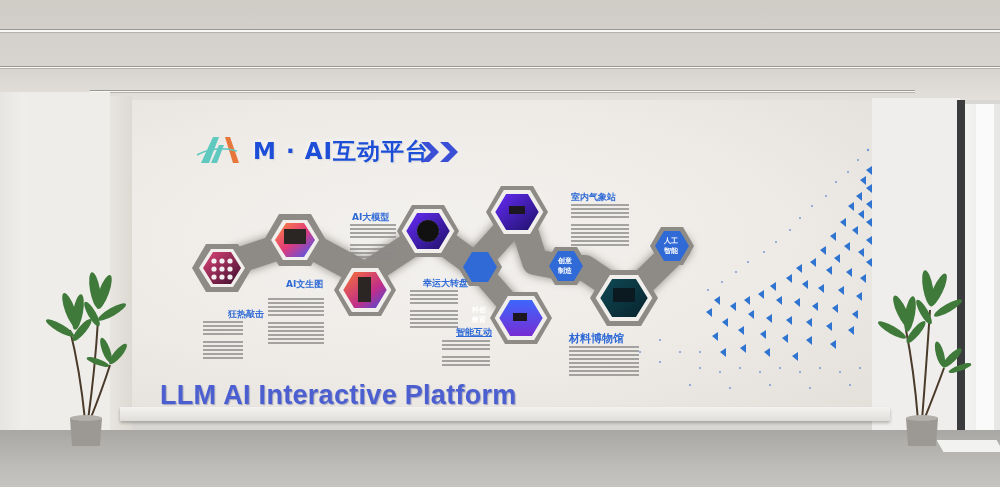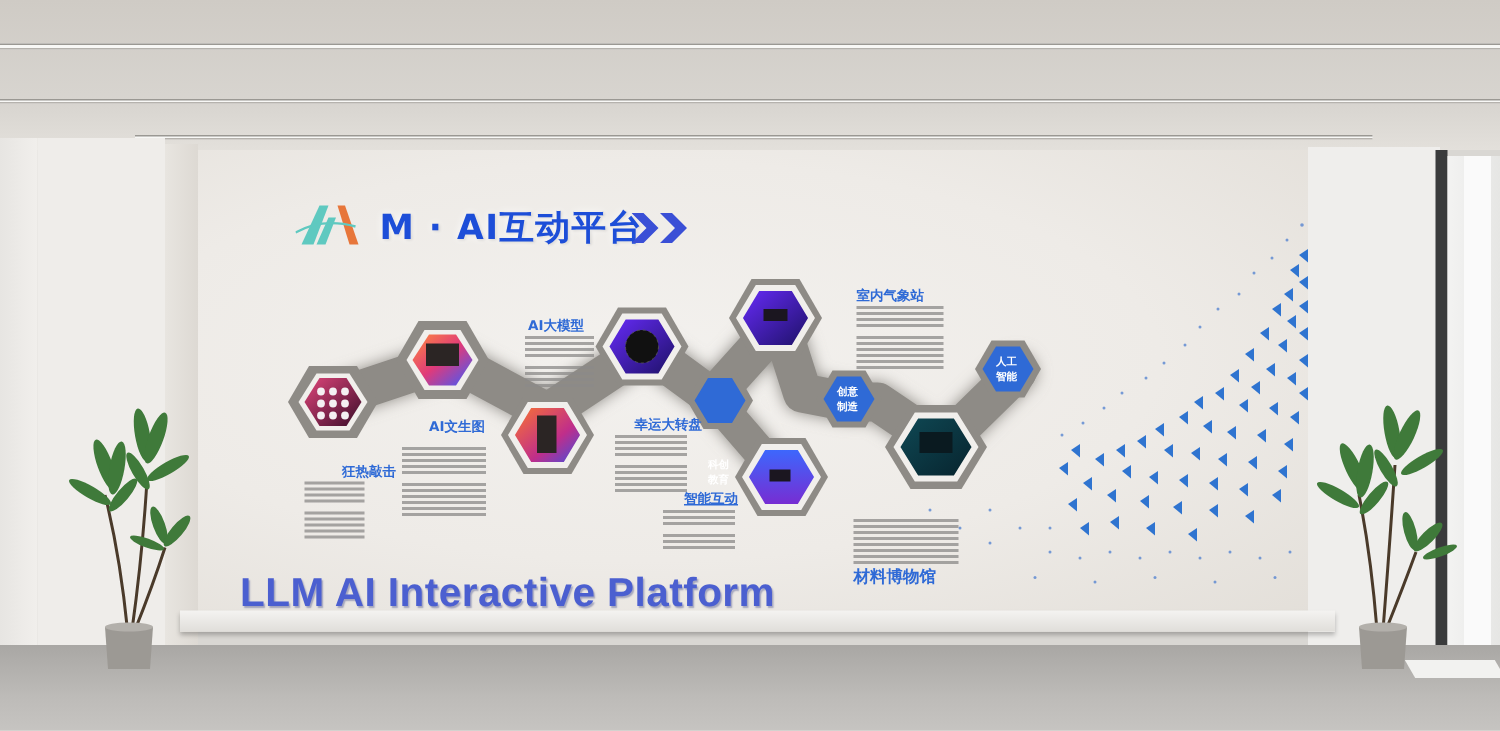--- a/index.html
+++ b/index.html
@@ -364,21 +364,21 @@
     <i></i>
     <i class="gap"></i>
     <i></i>
     <i></i>
     <i></i>
     <i></i>
     <i></i>
     <i></i>
   </div>
 
-<div class="label" style="left:569px; top:331px; font-size:11px;margin-top:46px;">材料博物馆</div>
+<div class="label" style="left:569px; top:331px; font-size:11px;">材料博物馆</div>
 <div class="para" style="left:569px; top:346px; width:70px;">
     <i></i>
     <i></i>
     <i></i>
     <i></i>
     <i></i>
     <i></i>
     <i></i>
     <i></i>
   </div>

